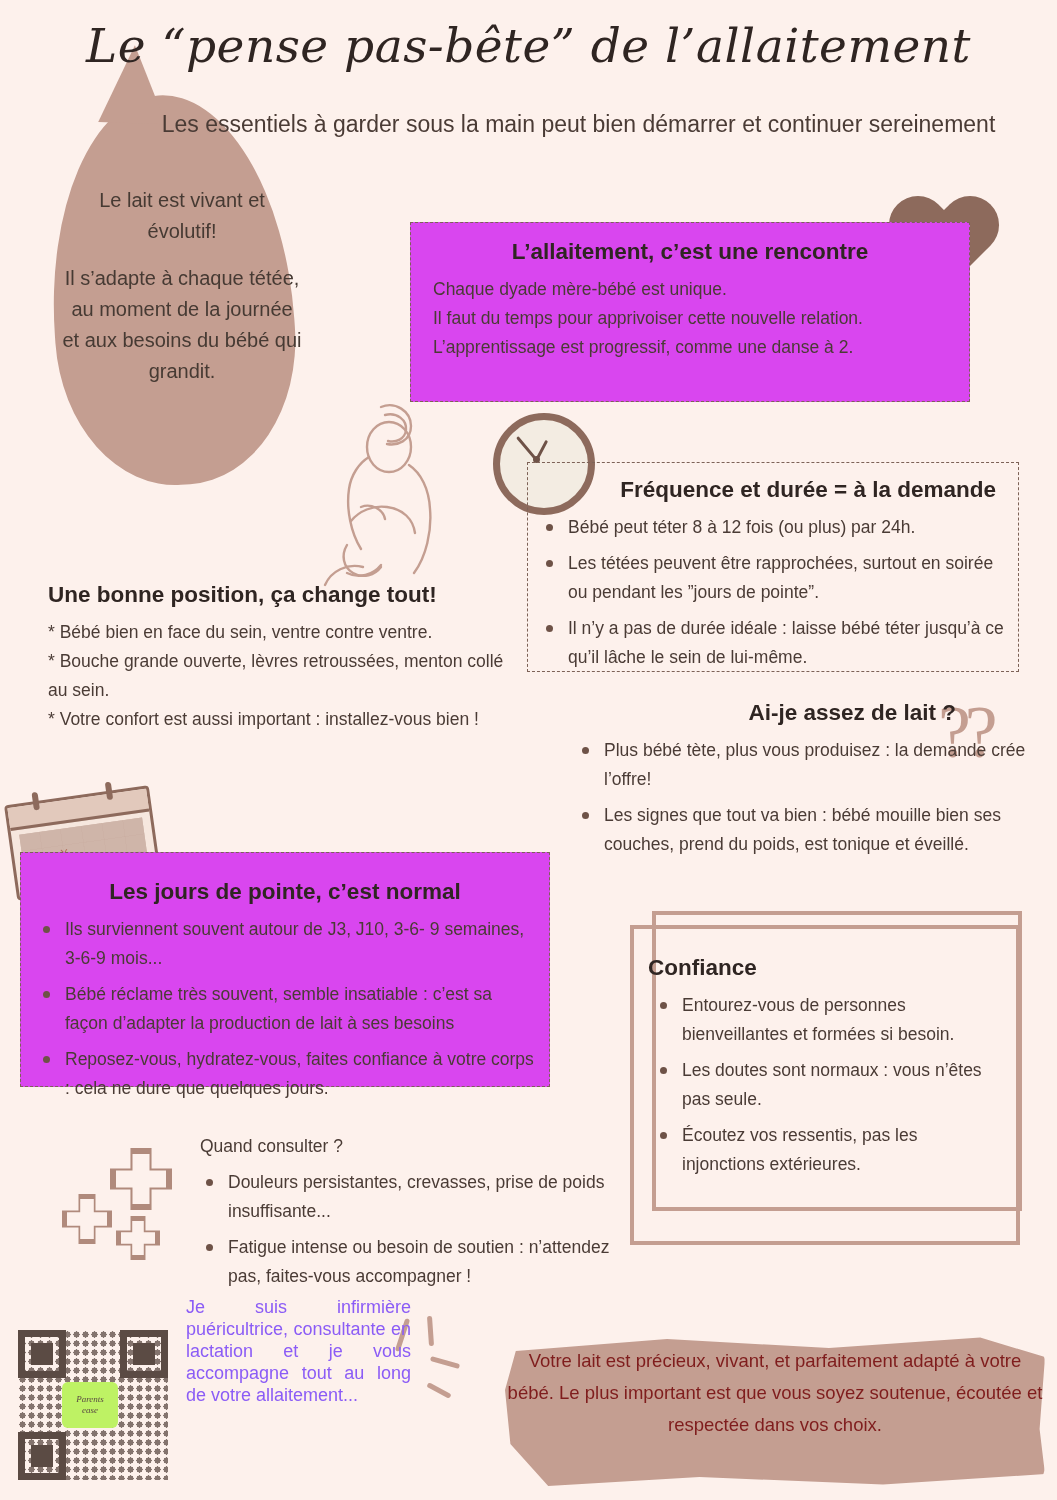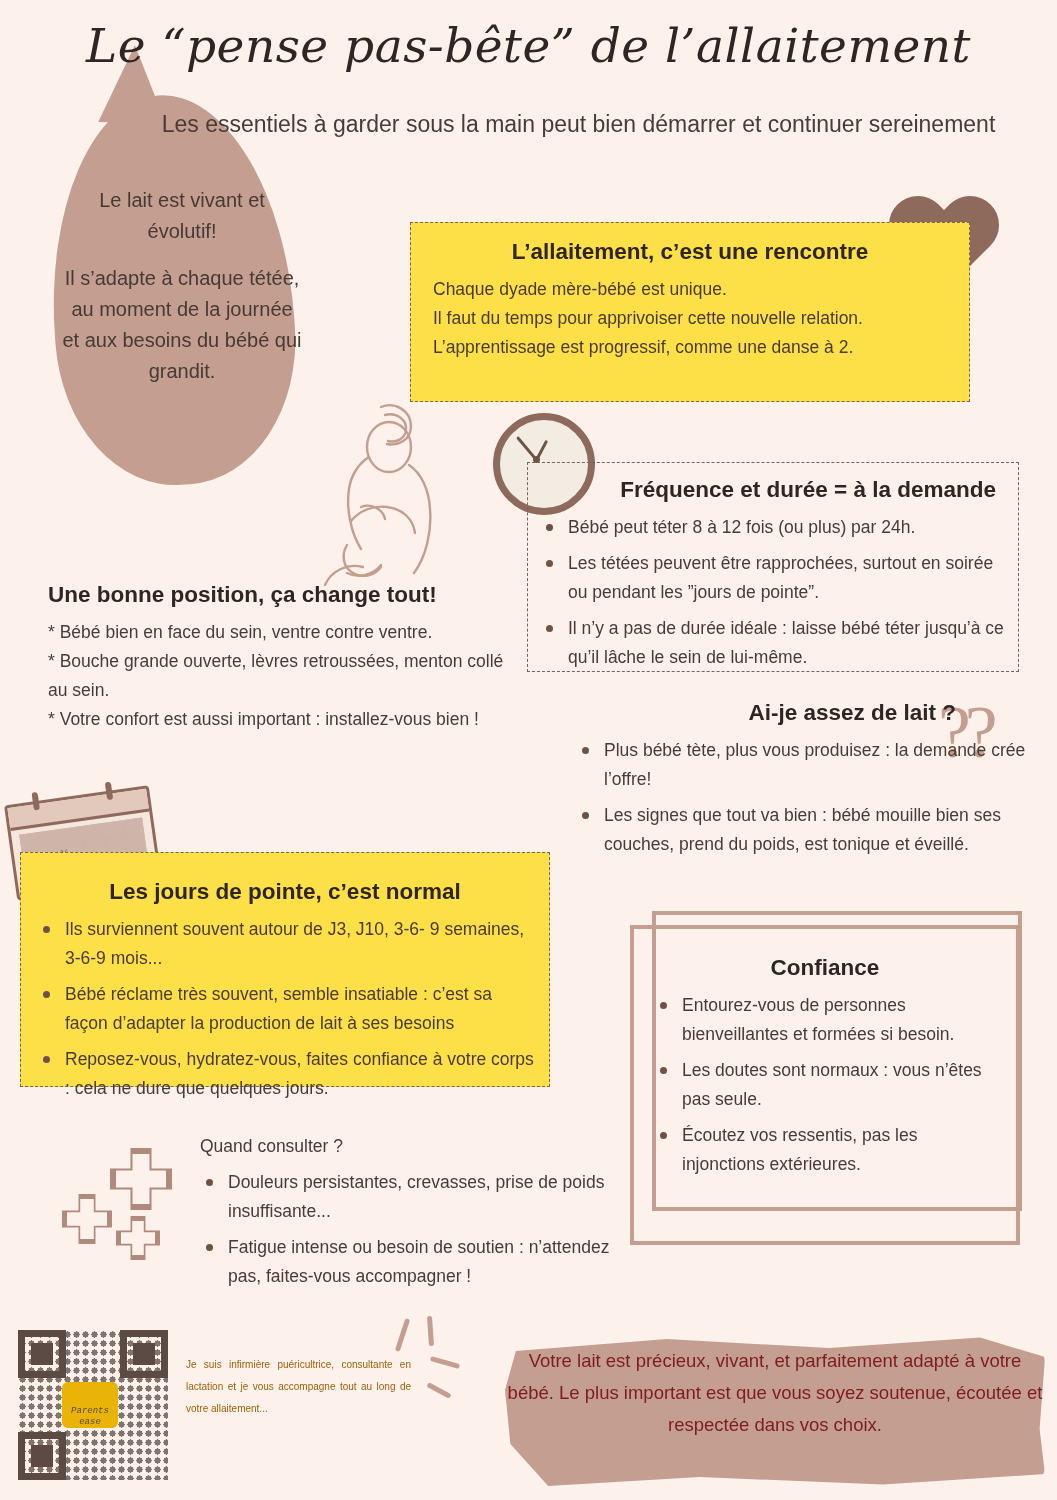--- a/index.html
+++ b/index.html
@@ -93,56 +93,56 @@
     color:#2f2522;letter-spacing:.5px;z-index:4;
   }
   .subtitle{
     position:absolute;left:150px;right:50px;top:104px;text-align:center;
     font-size:23px;line-height:40px;color:#4a3b35;z-index:4;
   }
 
   
   .box{position:absolute;}
   .dashed{border:1.6px dashed #7d6257;}
-  .tinted{background:#fde047;}
+  .tinted{background:#d946ef;}
   h2.sec{margin:0 0 10px 0;font-size:22.5px;font-weight:bold;color:#2f2522;}
   .body-txt{font-size:17.5px;line-height:29px;color:#4a3b35;}
   ul.bul{margin:0;padding:0;list-style:none;}
   ul.bul li{position:relative;padding-left:34px;margin-bottom:6px;font-size:17.5px;line-height:29px;margin-top:7px;}
   ul.bul li:before{content:"";position:absolute;left:12px;top:11px;width:7px;height:7px;border-radius:50%;background:#6e5247;}
 
   
   #rencontre{left:410px;top:222px;width:560px;height:180px;padding:16px 22px 0 22px;box-sizing:border-box;}
   #rencontre h2{text-align:center;}
   #freq{left:527px;top:462px;width:492px;height:210px;padding:14px 14px 0 6px;box-sizing:border-box;}
   #freq h2{text-align:right;padding-right:8px;}
   #position{left:48px;top:582px;width:470px;}
   #position h2{font-size:22.5px;}
   #lait{left:570px;top:700px;width:460px;}
   #lait h2{text-align:right;padding-right:74px;}
   #pointe{left:20px;top:852px;width:530px;height:235px;padding:26px 10px 0 10px;box-sizing:border-box;}
   #pointe h2{text-align:center;}
   #confiance{left:630px;top:925px;width:390px;height:320px;padding:30px 18px 0 18px;box-sizing:border-box;}
-  #confiance h2{text-align:center;}
+  #confiance h2{text-align:left;}
   #confiance .frame-o{position:absolute;left:0;top:0;width:100%;height:100%;border:4px solid #c49e91;box-sizing:border-box;}
   #confiance .frame-i{position:absolute;left:22px;top:-14px;width:370px;height:300px;border:4px solid #c49e91;box-sizing:border-box;}
   #consult{left:194px;top:1132px;width:420px;}
   .lead{font-size:17.5px;line-height:29px;margin:0 0 4px 6px;}
 
   
   .qr{position:absolute;left:18px;top:1330px;width:150px;height:150px;}
   .qr .corner{position:absolute;width:34px;height:34px;border:7px solid #5b4b44;}
   .qr .corner i{position:absolute;inset:6px;background:#5b4b44;}
   .qr .noise{position:absolute;inset:0;
      background-image:radial-gradient(#5b4b44 48%, transparent 50%);
      background-size:9px 9px;opacity:.75;}
-  .qr .badge{position:absolute;left:44px;top:52px;width:56px;height:46px;background:#eab308;border-radius:6px;
-     display:flex;flex-direction:column;align-items:center;justify-content:flex-end;
-     font-family:Liberation Mono, monospace;font-style:italic;font-size:9px;color:#5b4b44;line-height:11px;}
-  .bio{position:absolute;left:186px;top:1354px;width:225px;font-size:10px;line-height:22px;text-align:justify;color:#a16207;}
+  .qr .badge{position:absolute;left:44px;top:52px;width:56px;height:46px;background:#bef264;border-radius:6px;
+     display:flex;flex-direction:column;align-items:center;justify-content:center;
+     font-family:Liberation Serif, serif;font-style:italic;font-size:9px;color:#5b4b44;line-height:11px;}
+  .bio{position:absolute;left:186px;top:1296px;width:225px;font-size:18px;line-height:22px;text-align:justify;color:#8b5cf6;}
   .brush{position:absolute;left:505px;top:1336px;width:540px;height:150px;background:#c49e91;
      border-radius:14px 28px 20px 30px;
      clip-path:polygon(2% 10%,30% 2%,60% 8%,88% 1%,100% 14%,99% 62%,100% 92%,70% 99%,36% 94%,8% 100%,1% 72%,0 36%);}
   .brush-txt{position:absolute;left:505px;top:1345px;width:540px;text-align:center;
      font-size:18.5px;line-height:32px;color:#7f1d1d;}
 </style>
 </head>
 <body>
 
 <div class="page">

